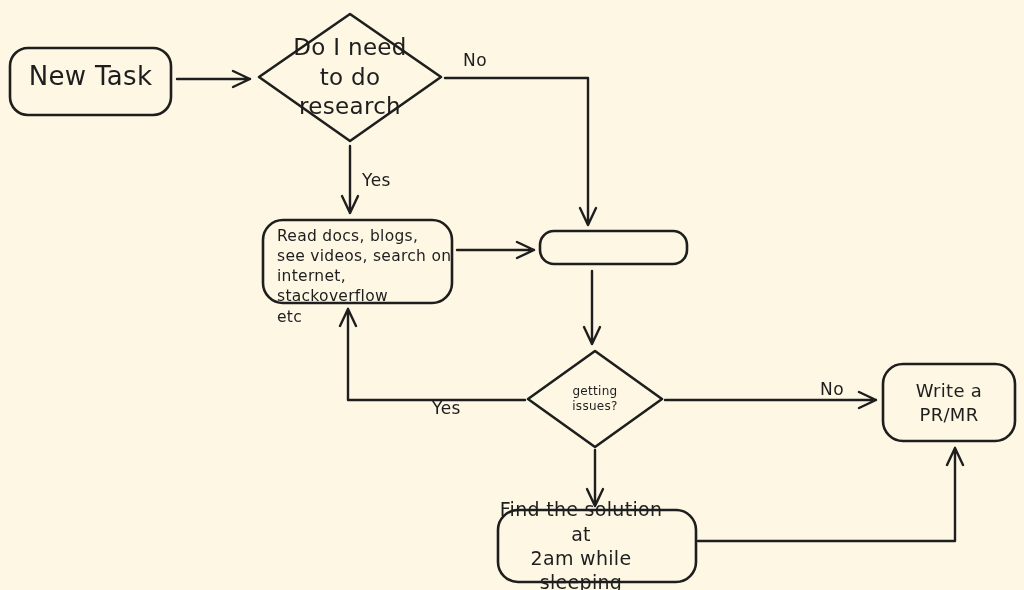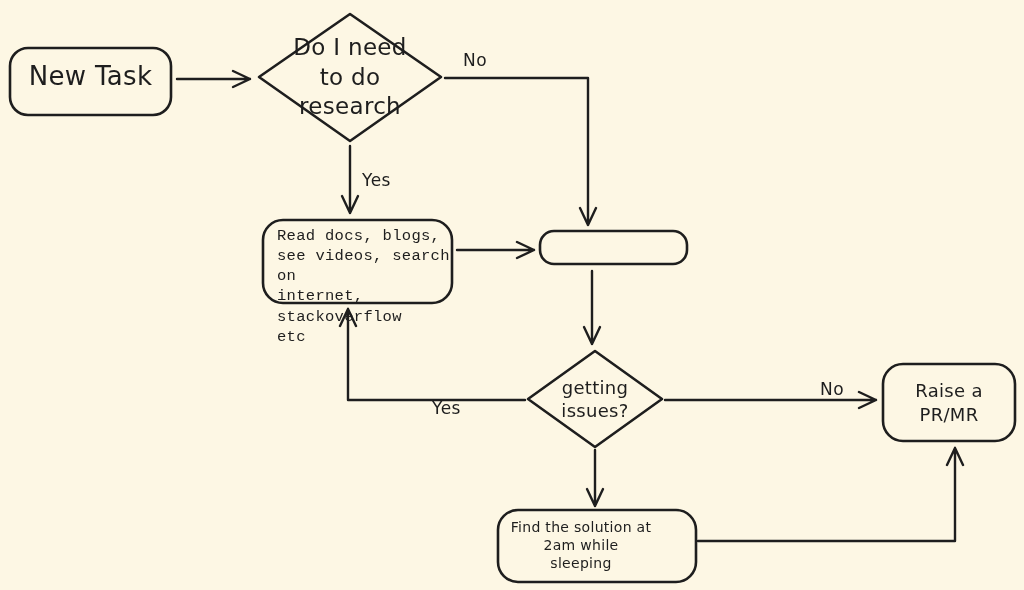--- a/index.html
+++ b/index.html
@@ -44,21 +44,20 @@
     align-items: center;
     justify-content: center;
     text-align: center;
     line-height: 1.28;
     letter-spacing: 0.3px;
   }
   .label.left-align {
     justify-content: flex-start;
     text-align: left;
     align-items: flex-start;
-    font-family: Liberation Mono, monospace;
   }
   .edge-label {
     position: absolute;
     color: var(--stroke);
     font-size: 17px;
     letter-spacing: 0.5px;
   }
 </style>
 </head>
 <body>
@@ -91,27 +90,27 @@
   <div class="label" style="left:259px; top:14px; width:182px; height:127px; font-size:23px;">Do I need
 to do
 research</div>
 
   <div class="label left-align" style="left:277px; top:226px; width:175px; height:73px; font-size:15.5px; line-height:1.3;">Read docs, blogs,
 see videos, search on
 internet, stackoverflow
 etc</div>
 
 
-  <div class="label" style="left:528px; top:351px; width:134px; height:96px; font-size:18px;">getting
+  <div class="label" style="left:528px; top:351px; width:134px; height:96px; font-size:12px;">getting
 issues?</div>
 
-  <div class="label" style="left:883px; top:364px; width:132px; height:77px; font-size:18px;">Raise a
+  <div class="label" style="left:883px; top:364px; width:132px; height:77px; font-size:18px;">Write a
 PR/MR</div>
 
-  <div class="label" style="left:498px; top:510px; width:166px; height:72px; font-size:14px;">Find the solution at
+  <div class="label" style="left:498px; top:510px; width:166px; height:72px; font-size:19px;">Find the solution at
 2am while
 sleeping</div>
 
   <div class="edge-label" style="left:362px; top:170px;">Yes</div>
 
   <div class="edge-label" style="left:463px; top:50px;">No</div>
 
   <div class="edge-label" style="left:432px; top:398px;">Yes</div>
 
   <div class="edge-label" style="left:820px; top:379px;">No</div>

